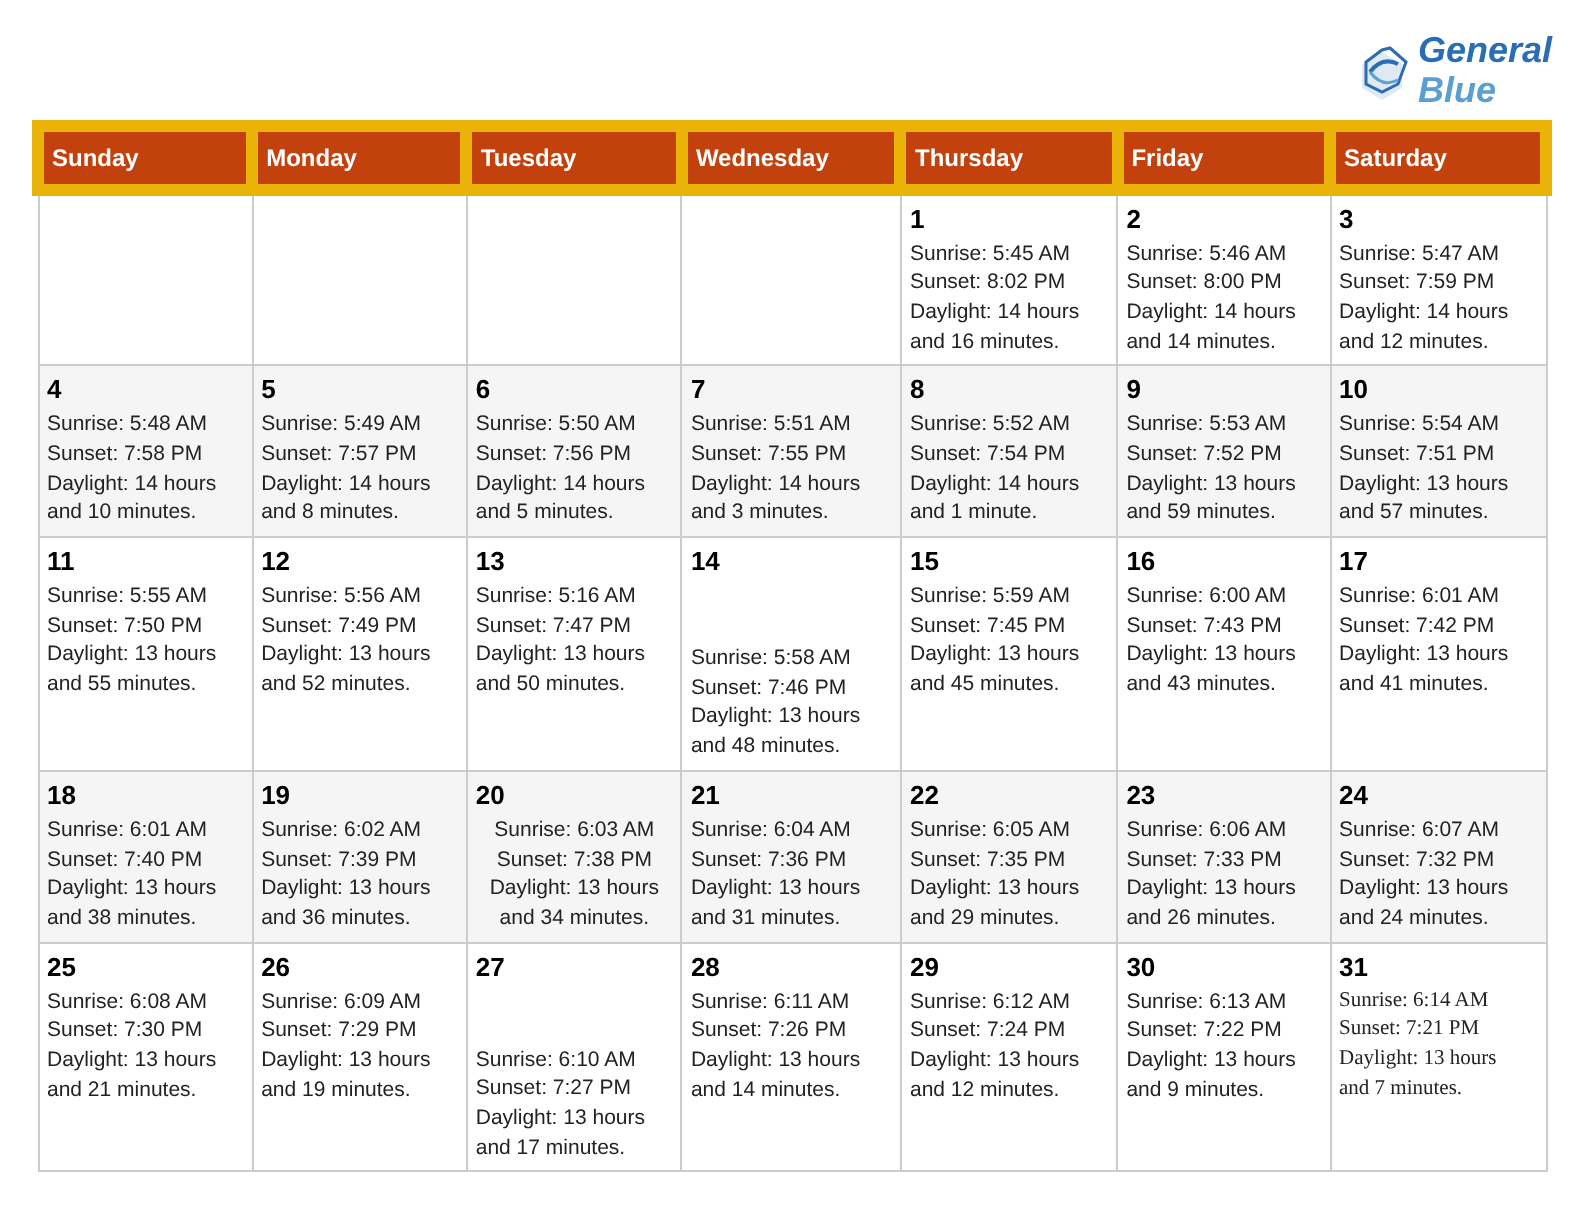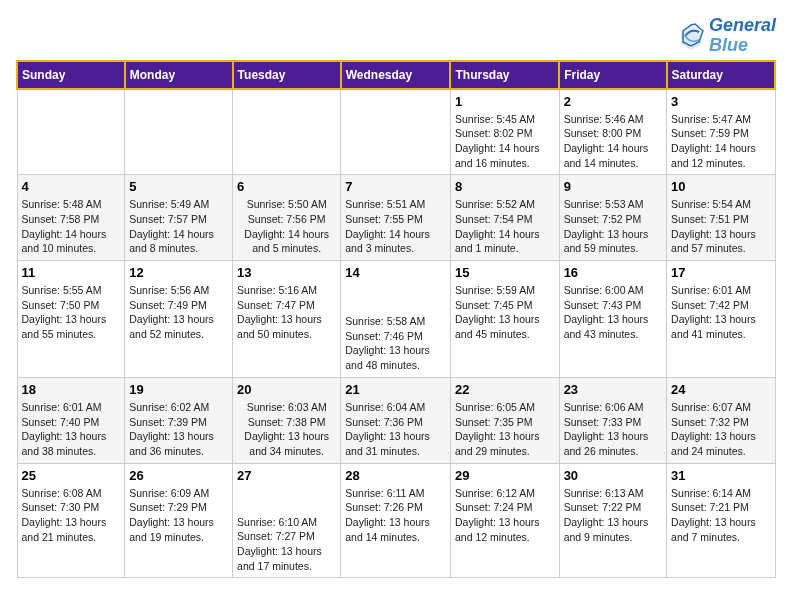--- a/index.html
+++ b/index.html
@@ -46,27 +46,27 @@
     .location {
       font-size: 14px;
       color: #444;
     }
     table {
       width: 100%;
       border-collapse: collapse;
       font-size: 11px;
     }
     thead th {
-      background: #4c1d95;
+      background: #c2410c;
       color: #fff;
       padding: 6px 4px;
       text-align: left;
       font-size: 12px;
       font-weight: bold;
-      border: 2px solid #eab308;
+      border: 6px solid #eab308;
     }
     tbody td {
       border: 1px solid #ccc;
       vertical-align: top;
       padding: 4px;
       width: 113px;
       min-height: 80px;
       background: #fff;
     }
     tbody tr:nth-child(even) td {
@@ -162,21 +162,21 @@
         </td>
         <td>
           <div class="day-num">5</div>
           <div class="day-info" style="white-space: pre-line;">Sunrise: 5:49 AM
 Sunset: 7:57 PM
 Daylight: 14 hours
 and 8 minutes.</div>
         </td>
         <td>
           <div class="day-num">6</div>
-          <div class="day-info" style="white-space: pre-line; text-align: center;">Sunrise: 5:50 AM
+          <div class="day-info" style="white-space: pre-line;">Sunrise: 5:50 AM
 Sunset: 7:56 PM
 Daylight: 14 hours
 and 5 minutes.</div>
         </td>
         <td>
           <div class="day-num">7</div>
           <div class="day-info" style="white-space: pre-line;">Sunrise: 5:51 AM
 Sunset: 7:55 PM
 Daylight: 14 hours
 and 3 minutes.</div>
@@ -343,20 +343,20 @@
         </td>
         <td>
           <div class="day-num">30</div>
           <div class="day-info" style="white-space: pre-line;">Sunrise: 6:13 AM
 Sunset: 7:22 PM
 Daylight: 13 hours
 and 9 minutes.</div>
         </td>
         <td>
           <div class="day-num">31</div>
-          <div class="day-info" style="white-space: pre-line;">Sunrise: 6:14 AM
+          <div class="day-info" style="white-space: pre-line; font-family: Liberation Serif, serif;">Sunrise: 6:14 AM
 Sunset: 7:21 PM
 Daylight: 13 hours
 and 7 minutes.</div>
         </td>
       </tr>
     </tbody>
 </table>
 
 </body></html>

